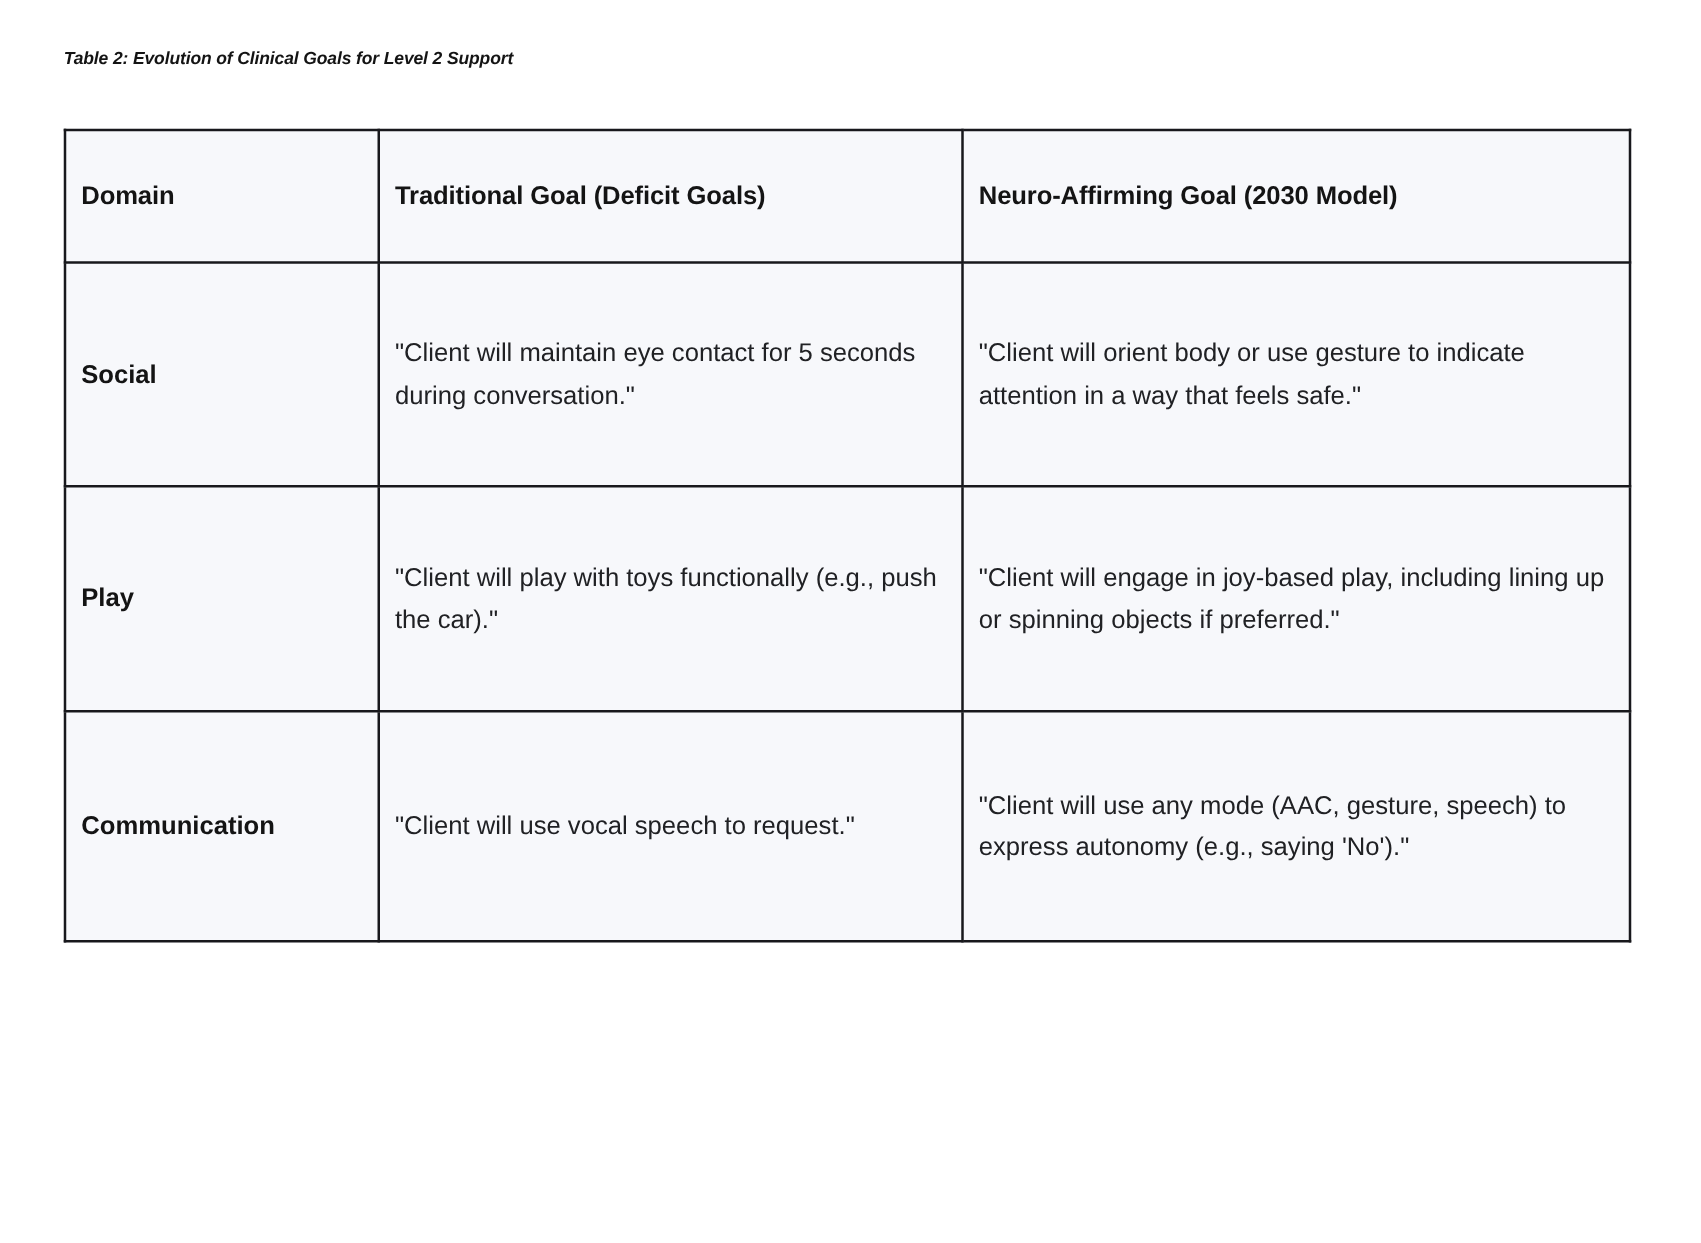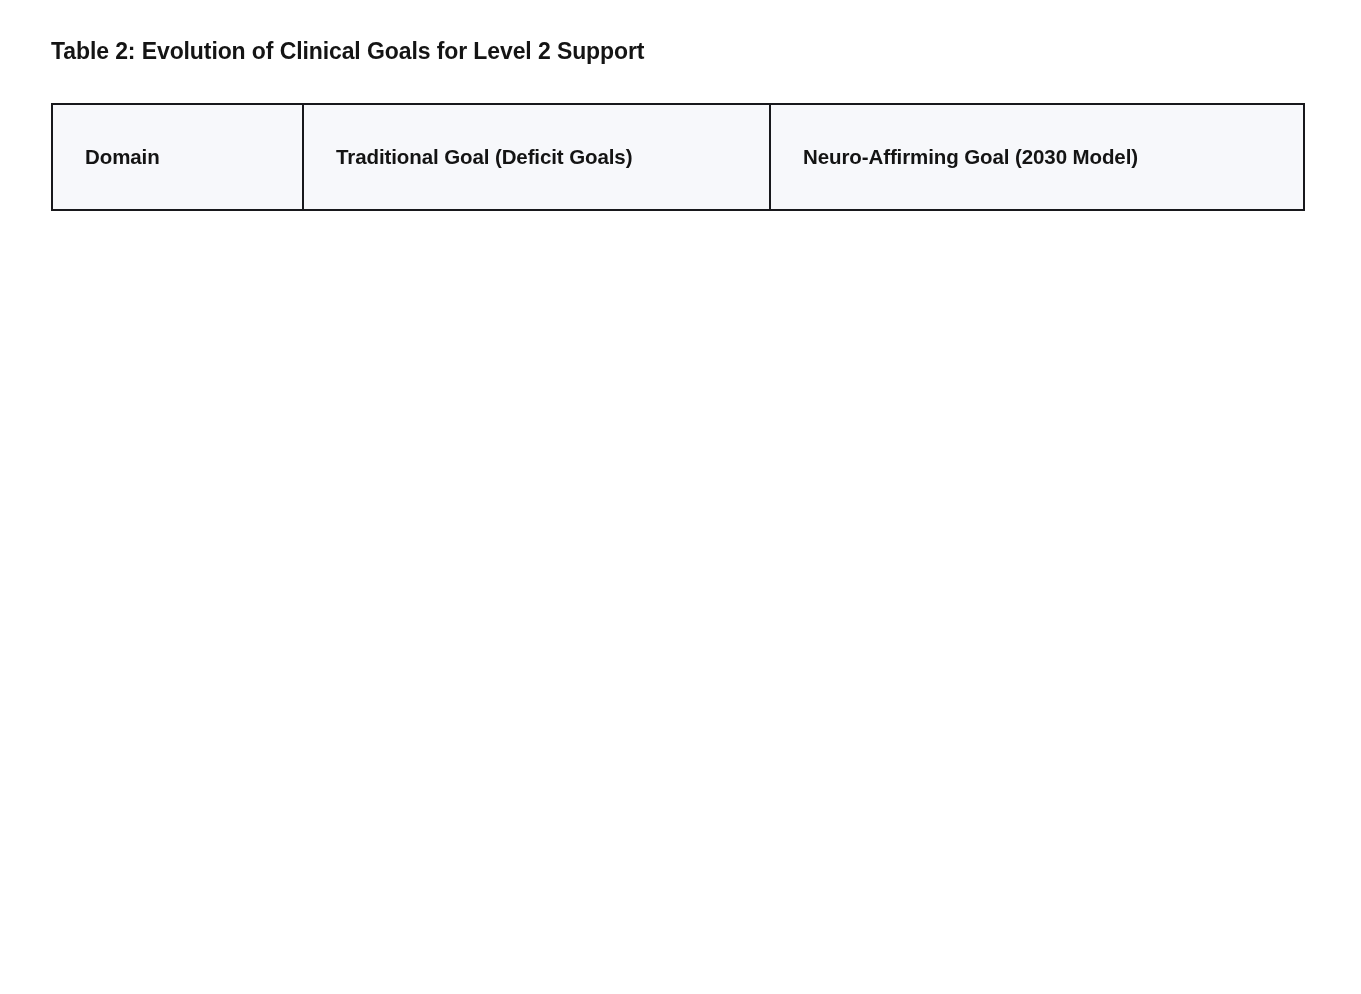--- a/index.html
+++ b/index.html
@@ -20,25 +20,26 @@
     position: relative;
     width: 1361px;
     height: 994px;
     box-sizing: border-box;
   }
 
   .table-caption {
     position: absolute;
     left: 51px;
     top: 38px;
-    font-size: 23px;
+    font-size: 14px;
     font-weight: 700;
     letter-spacing: -0.1px;
     color: #141414;
     white-space: nowrap;
+    font-style: italic;
   }
 
   .goals-table {
     position: absolute;
     left: 51px;
     top: 103px;
     width: 1252px;
     border-collapse: collapse;
     table-layout: fixed;
     background: #f7f8fb;
@@ -48,21 +49,21 @@
   .goals-table col.c-domain  { width: 251px; }
   .goals-table col.c-trad    { width: 467px; }
   .goals-table col.c-neuro   { width: 534px; }
 
   .goals-table th,
   .goals-table td {
     background: #f7f8fb;
     border: 2px solid #18181c;
     vertical-align: middle;
     text-align: left;
-    padding: 22px 32px;
+    padding: 22px 12px;
     box-sizing: border-box;
   }
 
   .goals-table thead th {
     height: 106px;
     font-size: 20.5px;
     font-weight: 700;
     color: #141414;
     letter-spacing: -0.1px;
   }
@@ -99,20 +100,35 @@
     </colgroup>
     <thead>
       <tr>
         <th>Domain</th>
         <th>Traditional Goal (Deficit Goals)</th>
         <th>Neuro-Affirming Goal (2030 Model)</th>
       </tr>
     </thead>
     <tbody>
 
+      <tr class="row-social">
+        <td class="domain-cell">Social</td>
+        <td>"Client will maintain eye contact for 5 seconds during conversation."</td>
+        <td>"Client will orient body or use gesture to indicate attention in a way that feels safe."</td>
+      </tr>
+
+      <tr class="row-play">
+        <td class="domain-cell">Play</td>
+        <td>"Client will play with toys functionally (e.g., push the car)."</td>
+        <td>"Client will engage in joy-based play, including lining up or spinning objects if preferred."</td>
+      </tr>
 
 
-
+      <tr class="row-communication">
+        <td class="domain-cell">Communication</td>
+        <td>"Client will use vocal speech to request."</td>
+        <td>"Client will use any mode (AAC, gesture, speech) to express autonomy (e.g., saying 'No')."</td>
+      </tr>
 
     </tbody>
   </table>
 
 </div>
 
 </body></html>

